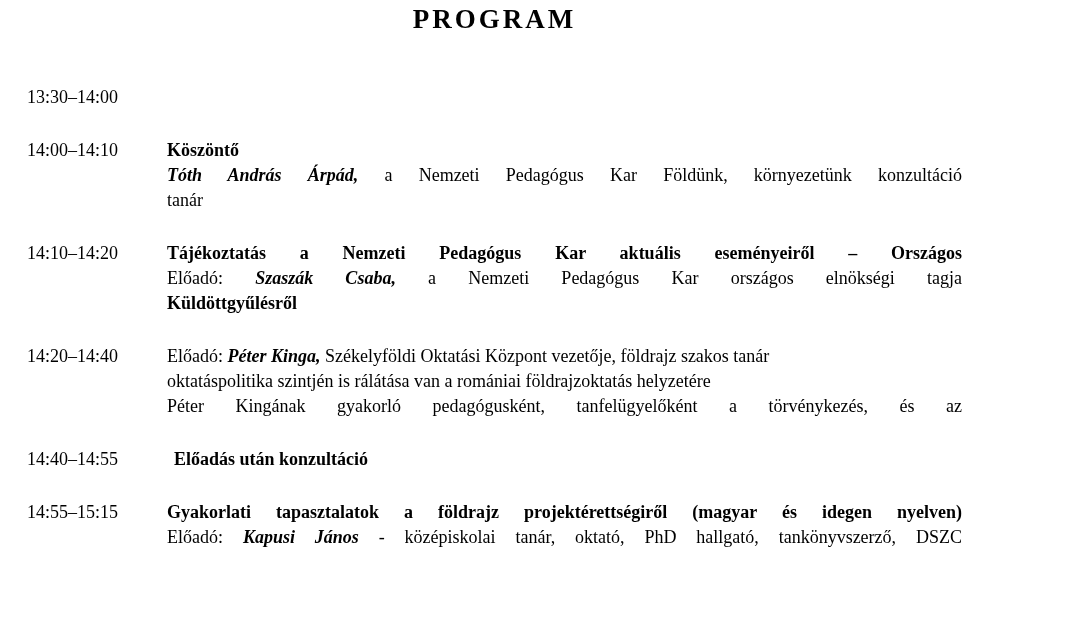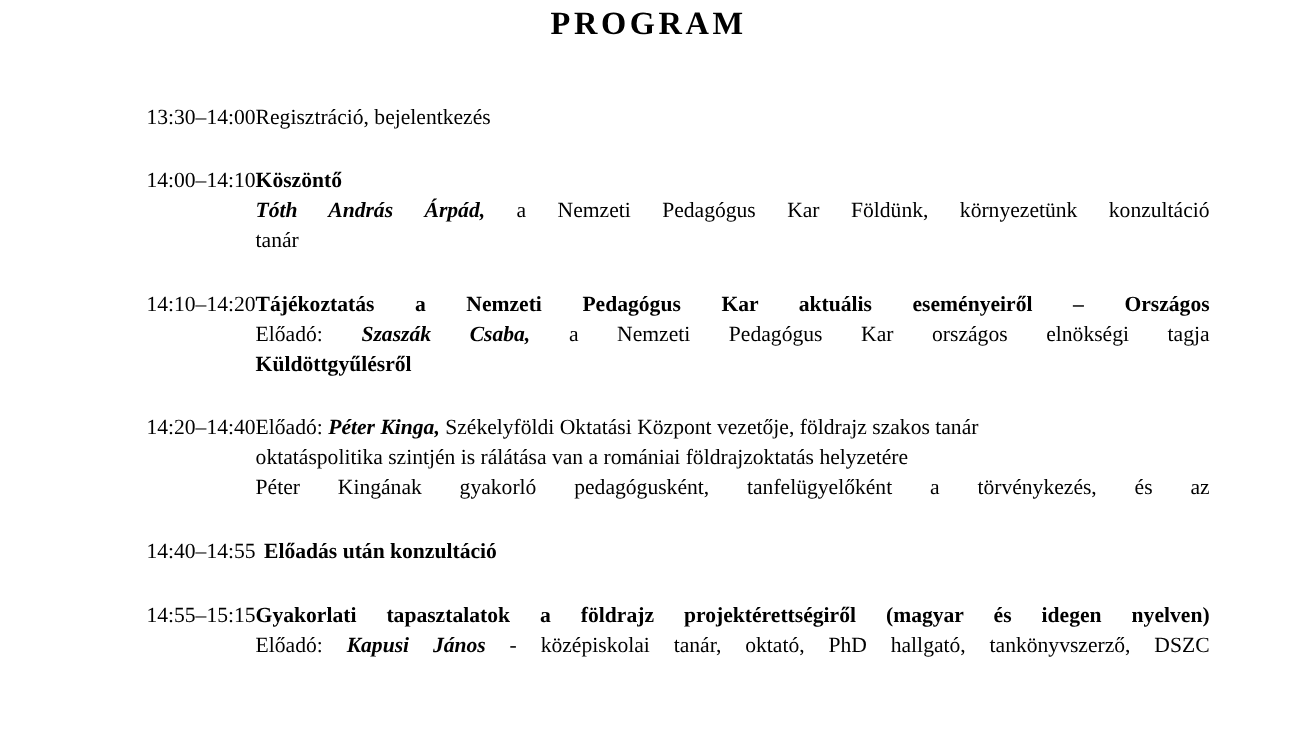--- a/index.html
+++ b/index.html
@@ -10,39 +10,38 @@
   }
   body {
     width: 1079px;
     height: 624px;
     overflow: hidden;
     font-family: "Liberation Serif", "DejaVu Serif", serif;
     font-size: 18px;
     line-height: 25px;
   }
   .doc {
-    padding: 3px 0 0 73px;
+    padding: 3px 0 0 27px;
     width: 935px;
   }
   .doc-title {
     text-align: center;
     font-weight: bold;
     font-size: 27px;
     line-height: 32px;
     letter-spacing: 3px;
     margin-bottom: 50px;
   }
   .row {
     display: flex;
     margin-bottom: 28px;
   }
   .time {
     flex: 0 0 140px;
     width: 140px;
-    text-align: right;
   }
   .time.b {
     font-weight: normal;
   }
   .entry {
     width: 795px;
   }
   .line.just {
     text-align: justify;
     text-align-last: justify;
@@ -56,23 +55,20 @@
   .seg-bolditalic { font-weight: bold; font-style: italic; }
 </style>
 </head>
 <body>
 
 <div class="doc">
   <div class="doc-title">PROGRAM</div>
   <div>
       <div class="row">
         <div class="time">13:30–14:00</div>
-        <div class="entry">
-          <div class="line"><span class="seg-regular">Regisztráció, bejelentkezés</span></div>
-        </div>
       </div>
       <div class="row">
         <div class="time b">14:00–14:10</div>
         <div class="entry">
           <div class="line"><span class="seg-bold">Köszöntő</span></div>
           <div class="line just"><span class="seg-bolditalic">Tóth András Árpád,</span><span class="seg-regular"> a Nemzeti Pedagógus Kar Földünk, környezetünk konzultáció</span></div>
           <div class="line"><span class="seg-regular">tanár</span></div>
         </div>
       </div>
       <div class="row">

